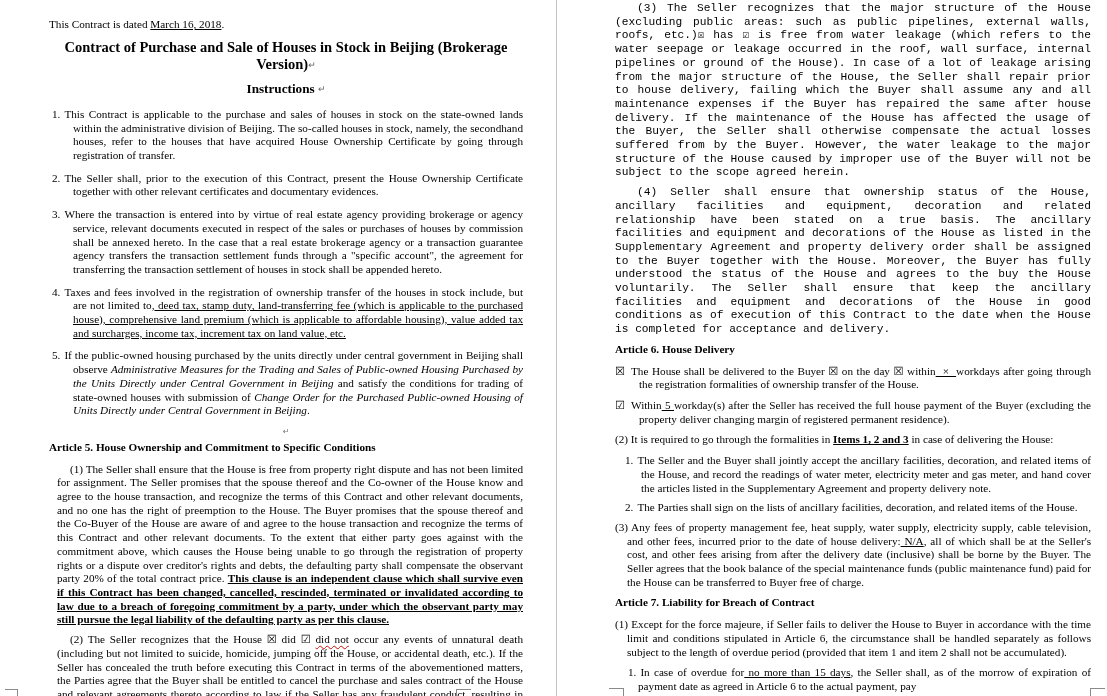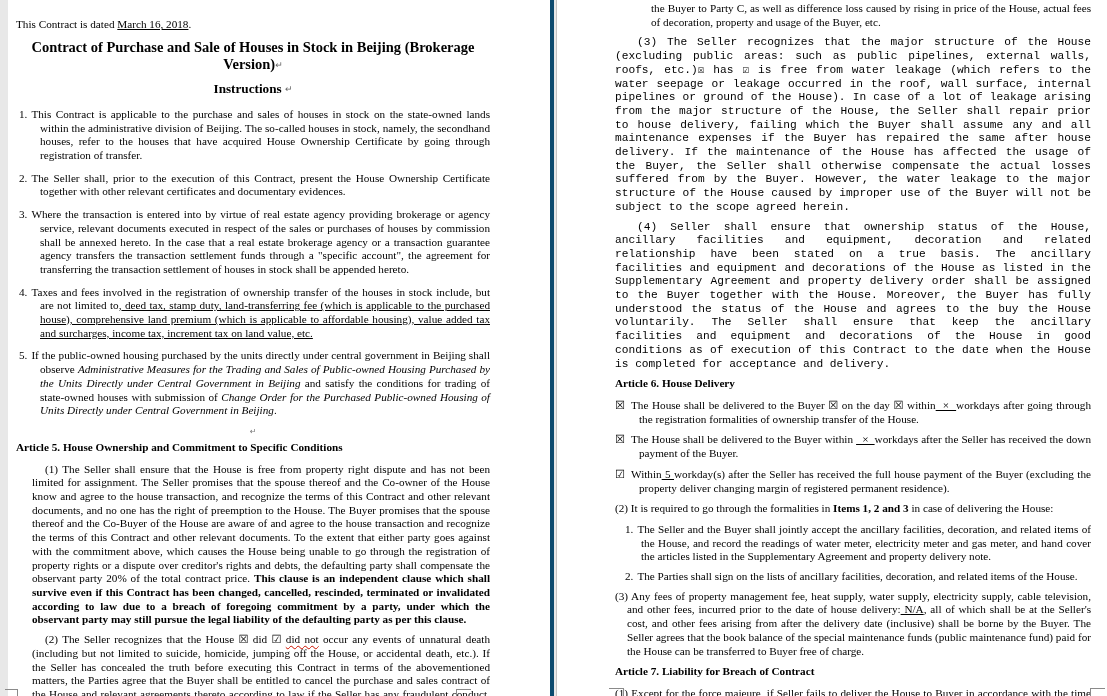--- a/index.html
+++ b/index.html
@@ -5,21 +5,21 @@
   html,body { margin:0; padding:0; }
   body {
     width:1107px; height:696px; overflow:hidden; position:relative;
     background:#e8e8e8;
     font-family:"Liberation Serif", serif;
     color:#000;
   }
   .page {
     position:absolute; top:0; height:696px; background:#ffffff; overflow:hidden;
   }
-  #page-left  { left:8px; width:542px; border-right:4px solid #0c4a6e; }
+  #page-left  { left:0; width:542px; border-right:4px solid #0c4a6e;padding-left:41px; }
   #page-right { left:556px; width:551px; border-left:1px solid #c3c3c3; }
   .content {
     font-size:11.2px; line-height:13.7px; text-align:justify;
   }
   #page-left  .content { padding:7px 0 0 8px;  width:474px; }
   #page-right .content { padding:2px 0 0 58px; width:476px; }
 
   .date-line { text-align:left; margin-bottom:5px; }
   .doc-title {
     font-size:14.5px; font-weight:bold; text-align:center;
@@ -31,30 +31,30 @@
   }
   .pilcrow { font-weight:normal; font-size:9px; color:#666; vertical-align:1px; }
   .empty-line { text-align:center; font-size:8px; color:#777; line-height:10px; margin:3px 0 4px 0; }
 
   .article-heading { font-weight:bold; margin:0 0 8px 0; text-align:left; }
 
   .li  { margin:0 0 9px 3px;  padding-left:21px; text-indent:-21px; }
   .li2 { margin:0 0 6px 10px; padding-left:16px; text-indent:-16px; }
   .li3 { margin:0 0 7px 13px; padding-left:10px; text-indent:-10px; }
   .marker { padding-right:4px; }
-  .p-ind  { text-indent:13px; margin:0 0 6px 16px; }
+  .p-ind  { text-indent:13px; margin:0 0 6px 8px; }
   .p-ind2 { text-indent:22px; margin:0 0 6px 0;font-family:Liberation Mono, monospace; }
   .p-hang { padding-left:12px; text-indent:-12px; margin:0 0 7px 0; }
   .continuation { margin:0 0 7px 36px; }
   .opt { margin:0 0 7px 0; padding-left:24px; text-indent:-24px; }
   .opt .marker { padding-right:6px; }
 
   .r-u  { text-decoration:underline; }
   .r-i  { font-style:italic; }
-  .r-bu { font-weight:bold; }
+  .r-bu { font-weight:bold; text-decoration:underline; }
   .r-sq {
     text-decoration:underline; text-decoration-style:wavy;
     text-decoration-color:#cc1100; text-decoration-thickness:1px;
     text-underline-offset:2px;
   }
 
   .boundary-mark { position:absolute; }
   #mark-l1 { left:5px;    top:689px; width:12px; height:7px; border-top:1px solid #8a8a8a; border-right:1px solid #8a8a8a; }
   #mark-l2 { left:456px;  top:689px; width:14px; height:7px; border-top:1px solid #8a8a8a; border-left:1px solid #8a8a8a; }
   #mark-r1 { left:609px;  top:688px; width:14px; height:8px; border-top:1px solid #8a8a8a; border-right:1px solid #8a8a8a; }
@@ -89,32 +89,30 @@
     <p class="p-ind"><span>(1) The Seller shall ensure that the House is free from property right dispute and has not been limited for assignment. The Seller promises that the spouse thereof and the Co-owner of the House know and agree to the house transaction, and recognize the terms of this Contract and other relevant documents, and no one has the right of preemption to the House. The Buyer promises that the spouse thereof and the Co-Buyer of the House are aware of and agree to the house transaction and recognize the terms of this Contract and other relevant documents. To the extent that either party goes against with the commitment above, which causes the House being unable to go through the registration of property rights or a dispute over creditor's rights and debts, the defaulting party shall compensate the observant party 20% of the total contract price. </span><span class="r-bu">This clause is an independent clause which shall survive even if this Contract has been changed, cancelled, rescinded, terminated or invalidated according to law due to a breach of foregoing commitment by a party, under which the observant party may still pursue the legal liability of the defaulting party as per this clause.</span></p>
 
     <p class="p-ind"><span>(2) The Seller recognizes that the House ☒ did ☑ </span><span class="r-sq">did not</span><span> occur any events of unnatural death (including but not limited to suicide, homicide, jumping off the House, or accidental death, etc.). If the Seller has concealed the truth before executing this Contract in terms of the abovementioned matters, the Parties agree that the Buyer shall be entitled to cancel the purchase and sales contract of the House and relevant agreements thereto according to law if the Seller has any fraudulent conduct, resulting in the Buyer and the Broker enter into this Contract against true intention. The Seller shall be otherwise responsible for the liabilities as follows:</span></p>
 
   </div>
 </div>
 
 <div class="page" id="page-right">
   <div class="content">
 
-    <p class="continuation"><span>the Buyer to Party C, as well as difference loss caused by rising in price of the House, actual fees of decoration, property and usage of the Buyer, etc. </span></p>
 
     <p class="p-ind2"><span>(3) The Seller recognizes that the major structure of the House (excluding public areas: such as public pipelines, external walls, roofs, etc.)☒ has ☑ is free from water leakage (which refers to the water seepage or leakage occurred in the roof, wall surface, internal pipelines or ground of the House). In case of a lot of leakage arising from the major structure of the House, the Seller shall repair prior to house delivery, failing which the Buyer shall assume any and all maintenance expenses if the Buyer has repaired the same after house delivery. If the maintenance of the House has affected the usage of the Buyer, the Seller shall otherwise compensate the actual losses suffered from by the Buyer. However, the water leakage to the major structure of the House caused by improper use of the Buyer will not be subject to the scope agreed herein.</span></p>
 
     <p class="p-ind2"><span>(4) Seller shall ensure that ownership status of the House, ancillary facilities and equipment, decoration and related relationship have been stated on a true basis. The ancillary facilities and equipment and decorations of the House as listed in the Supplementary Agreement and property delivery order shall be assigned to the Buyer together with the House. Moreover, the Buyer has fully understood the status of the House and agrees to the buy the House voluntarily. The Seller shall ensure that keep the ancillary facilities and equipment and decorations of the House in good conditions as of execution of this Contract to the date when the House is completed for acceptance and delivery.</span></p>
 
     <p class="article-heading">Article 6. House Delivery</p>
 
 
     <p class="opt"><span class="marker">☒</span><span><span>The House shall be delivered to the Buyer ☒ on the day ☒ within</span><span class="r-u">&nbsp;&nbsp;×&nbsp;&nbsp;</span><span>workdays after going through the registration formalities of ownership transfer of the House.</span></span></p>
 
-    <p class="opt"><span class="marker">☒</span><span><span>The House shall be delivered to the Buyer within </span><span class="r-u">&nbsp;&nbsp;×&nbsp;&nbsp;</span><span>workdays after the Seller has received the down payment of the Buyer.</span></span></p>
 
     <p class="opt"><span class="marker">☑</span><span><span>Within</span><span class="r-u">&nbsp;5&nbsp;</span><span>workday(s) after the Seller has received the full house payment of the Buyer (excluding the property deliver changing margin of registered permanent residence).</span></span></p>
 
 
     <p class="p-hang"><span>(2) It is required to go through the formalities in </span><span class="r-bu">Items 1, 2 and 3</span><span> in case of delivering the House:</span></p>
 
     <p class="li2"><span class="marker">1.</span><span><span>The Seller and the Buyer shall jointly accept the ancillary facilities, decoration, and related items of the House, and record the readings of water meter, electricity meter and gas meter, and hand cover the articles listed in the Supplementary Agreement and property delivery note.</span></span></p>
 
     <p class="li2"><span class="marker">2.</span><span><span>The Parties shall sign on the lists of ancillary facilities, decoration, and related items of the House.</span></span></p>
 

